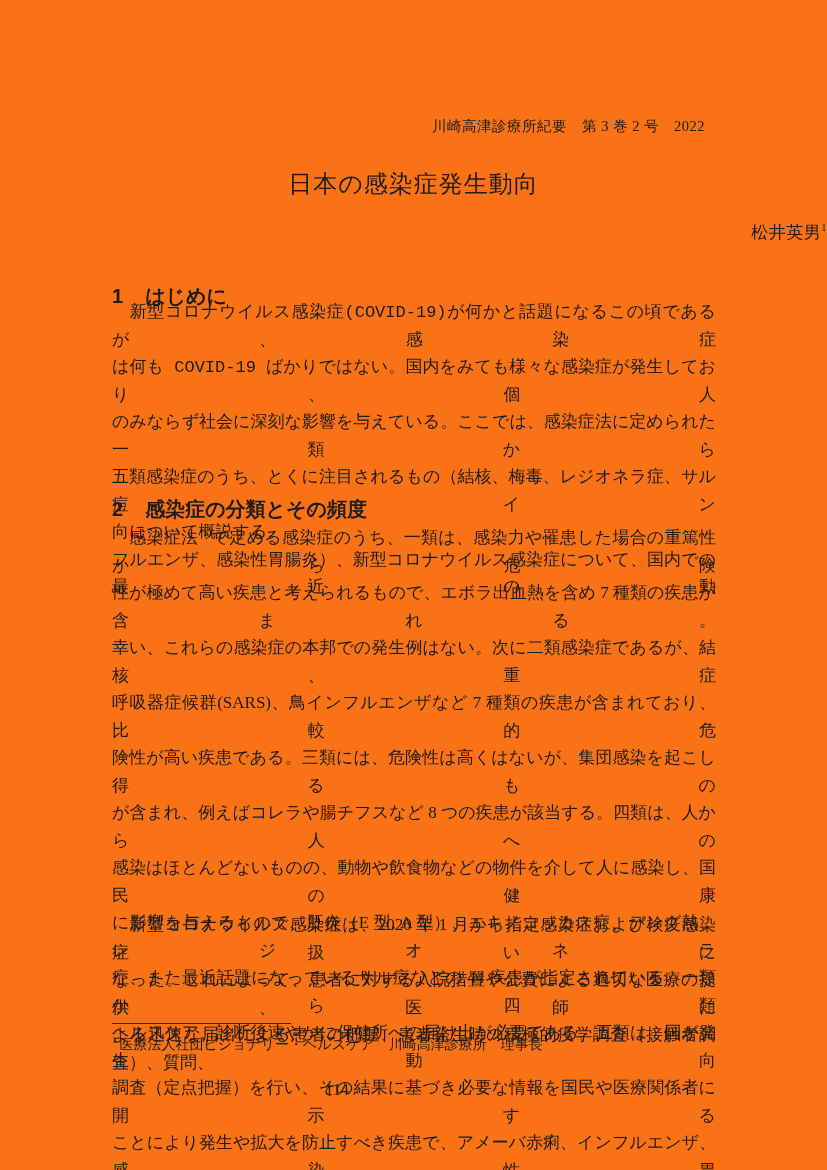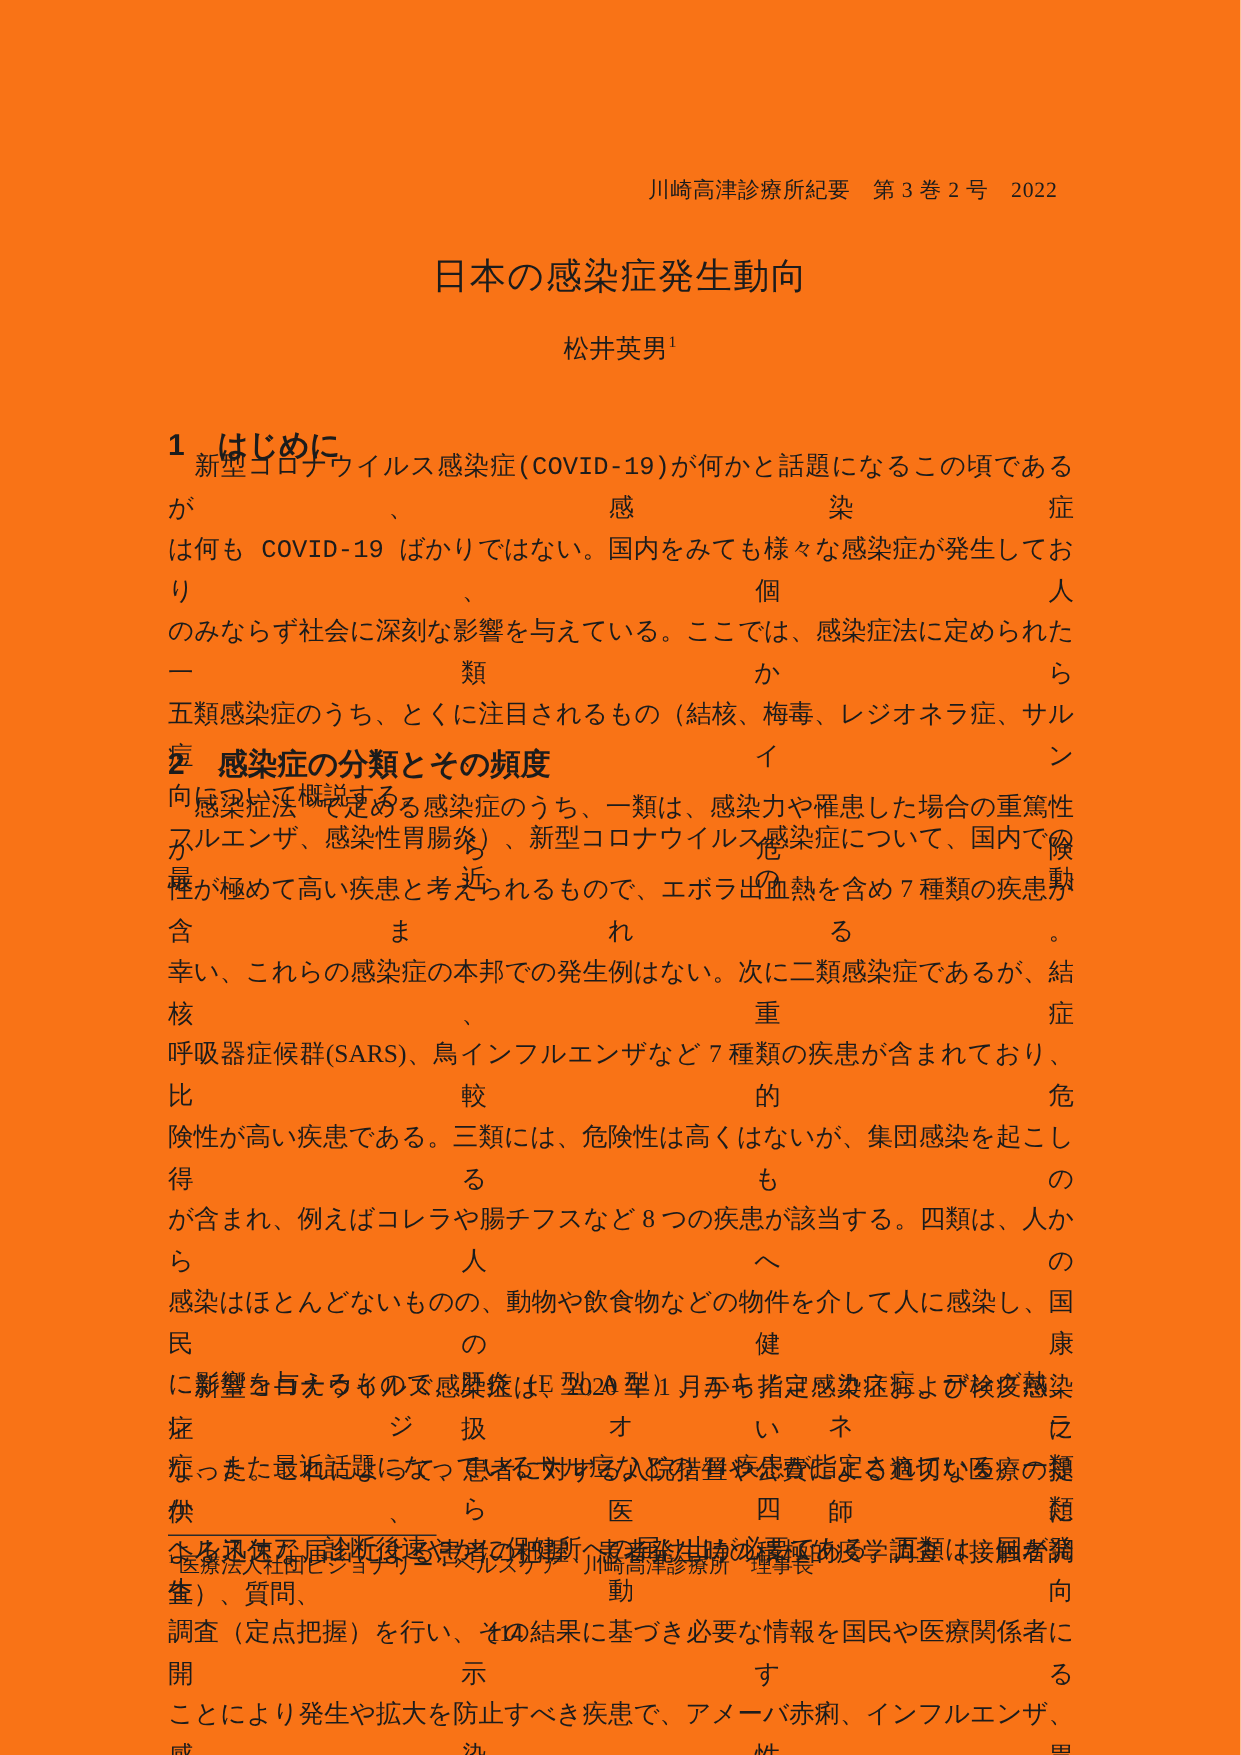--- a/index.html
+++ b/index.html
@@ -31,21 +31,21 @@
     left: 0;
     width: 827px;
     text-align: center;
     font-size: 24px;
     letter-spacing: 1px;
   }
   .doc-author {
     top: 221px;
     left: 0;
     width: 827px;
-    text-align: center;
+    text-align: right;
     font-size: 17px;
     letter-spacing: 0.5px;
   }
   .section-heading {
     left: 112px;
     width: 604px;
     font-family: "Liberation Sans", "DejaVu Sans", sans-serif;
     font-weight: bold;
     font-size: 20px;
   }

